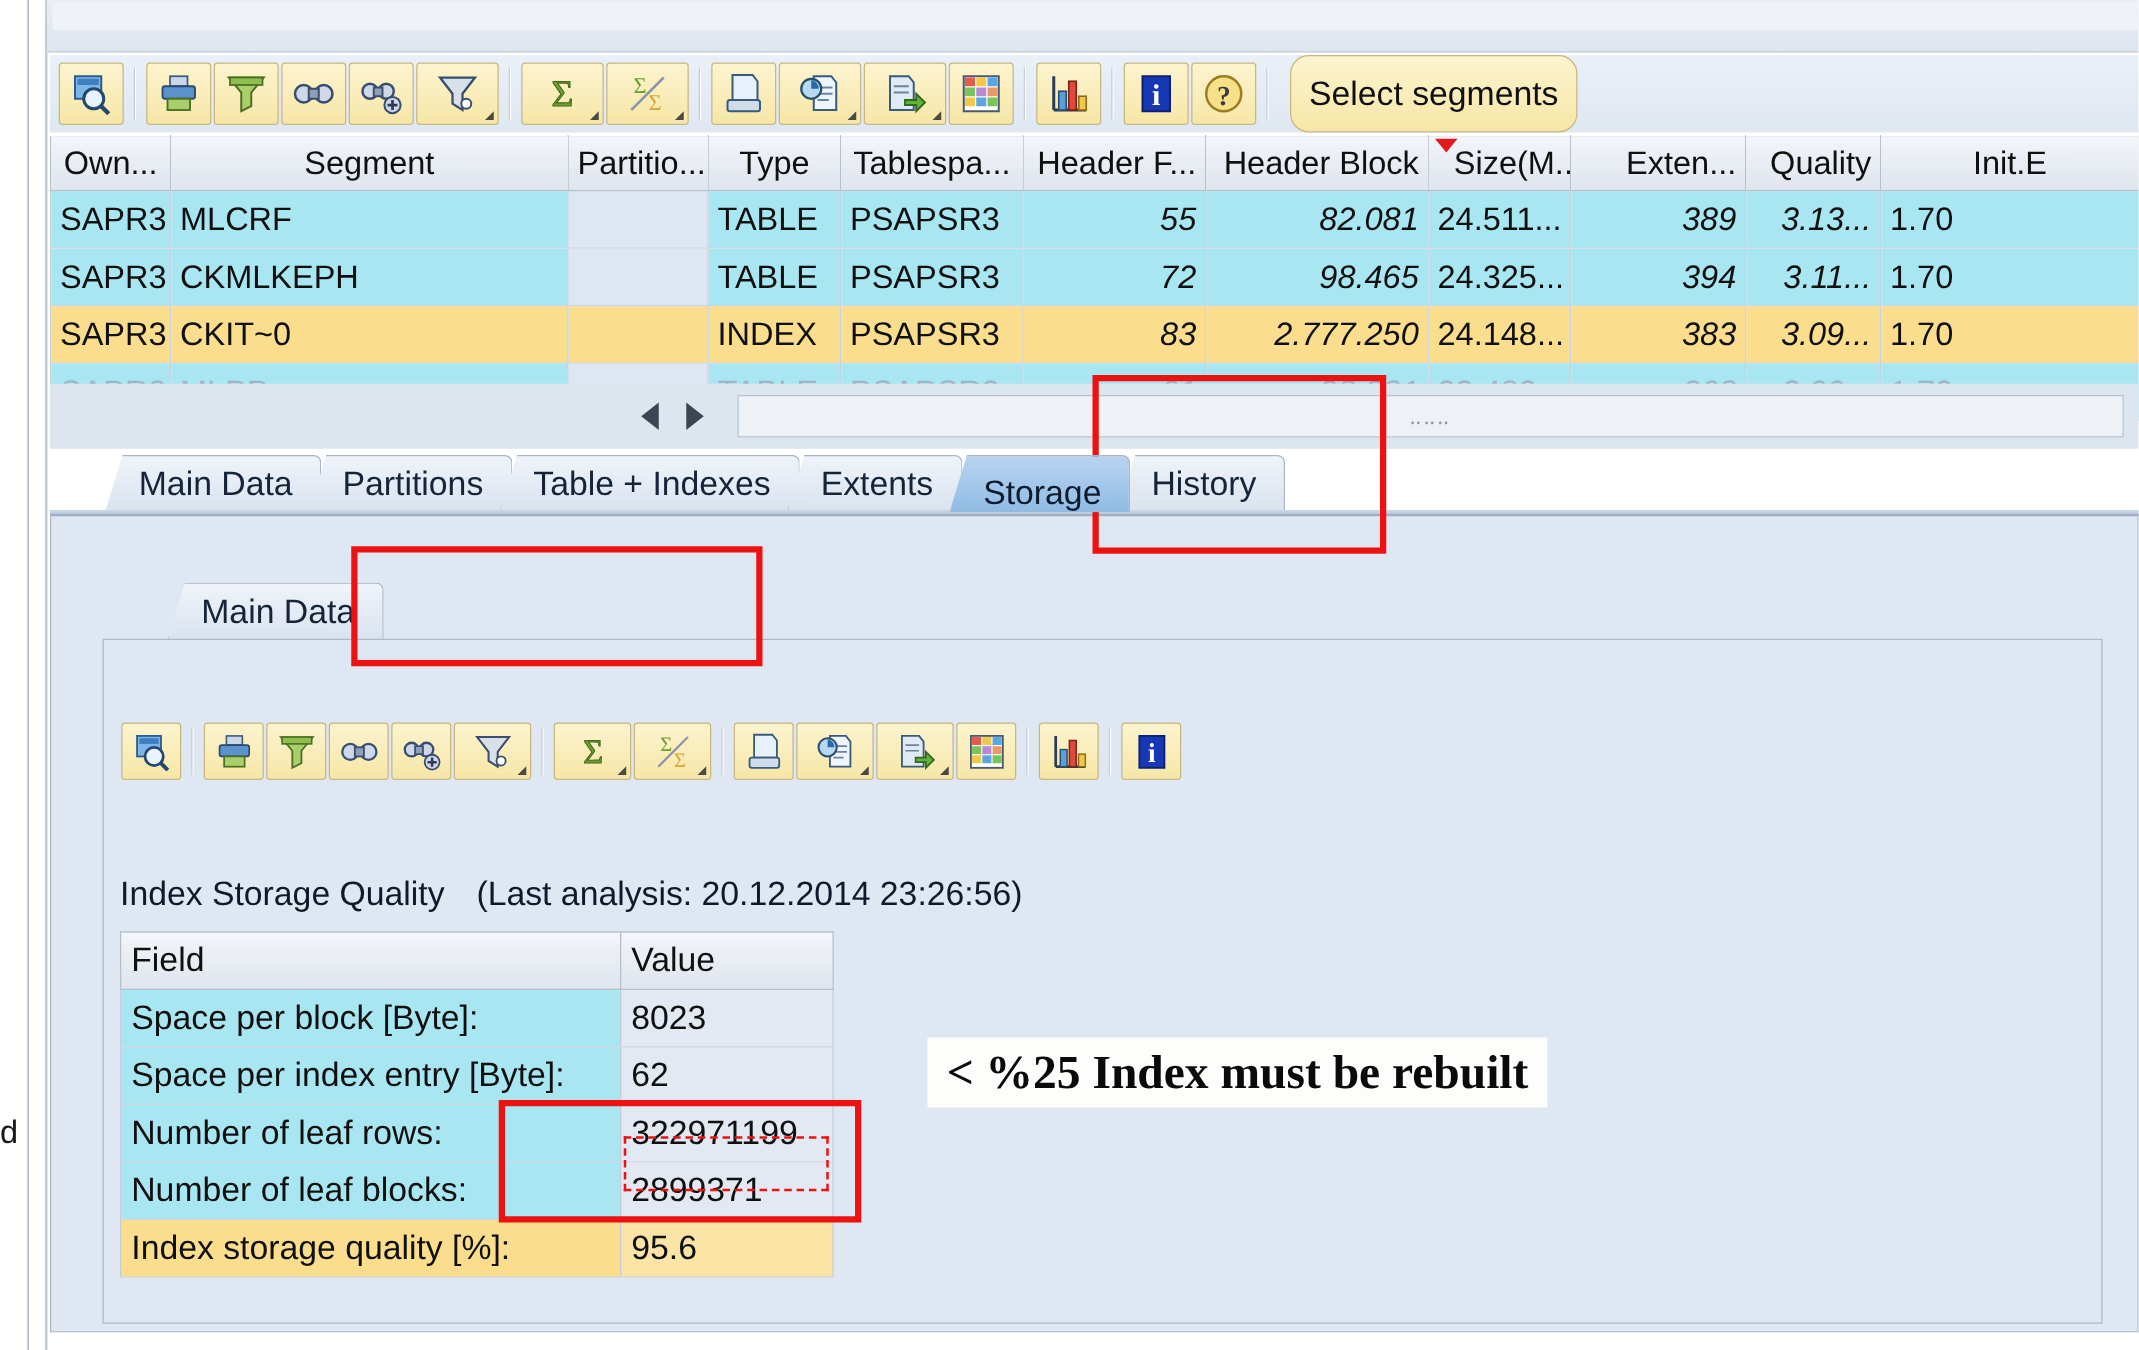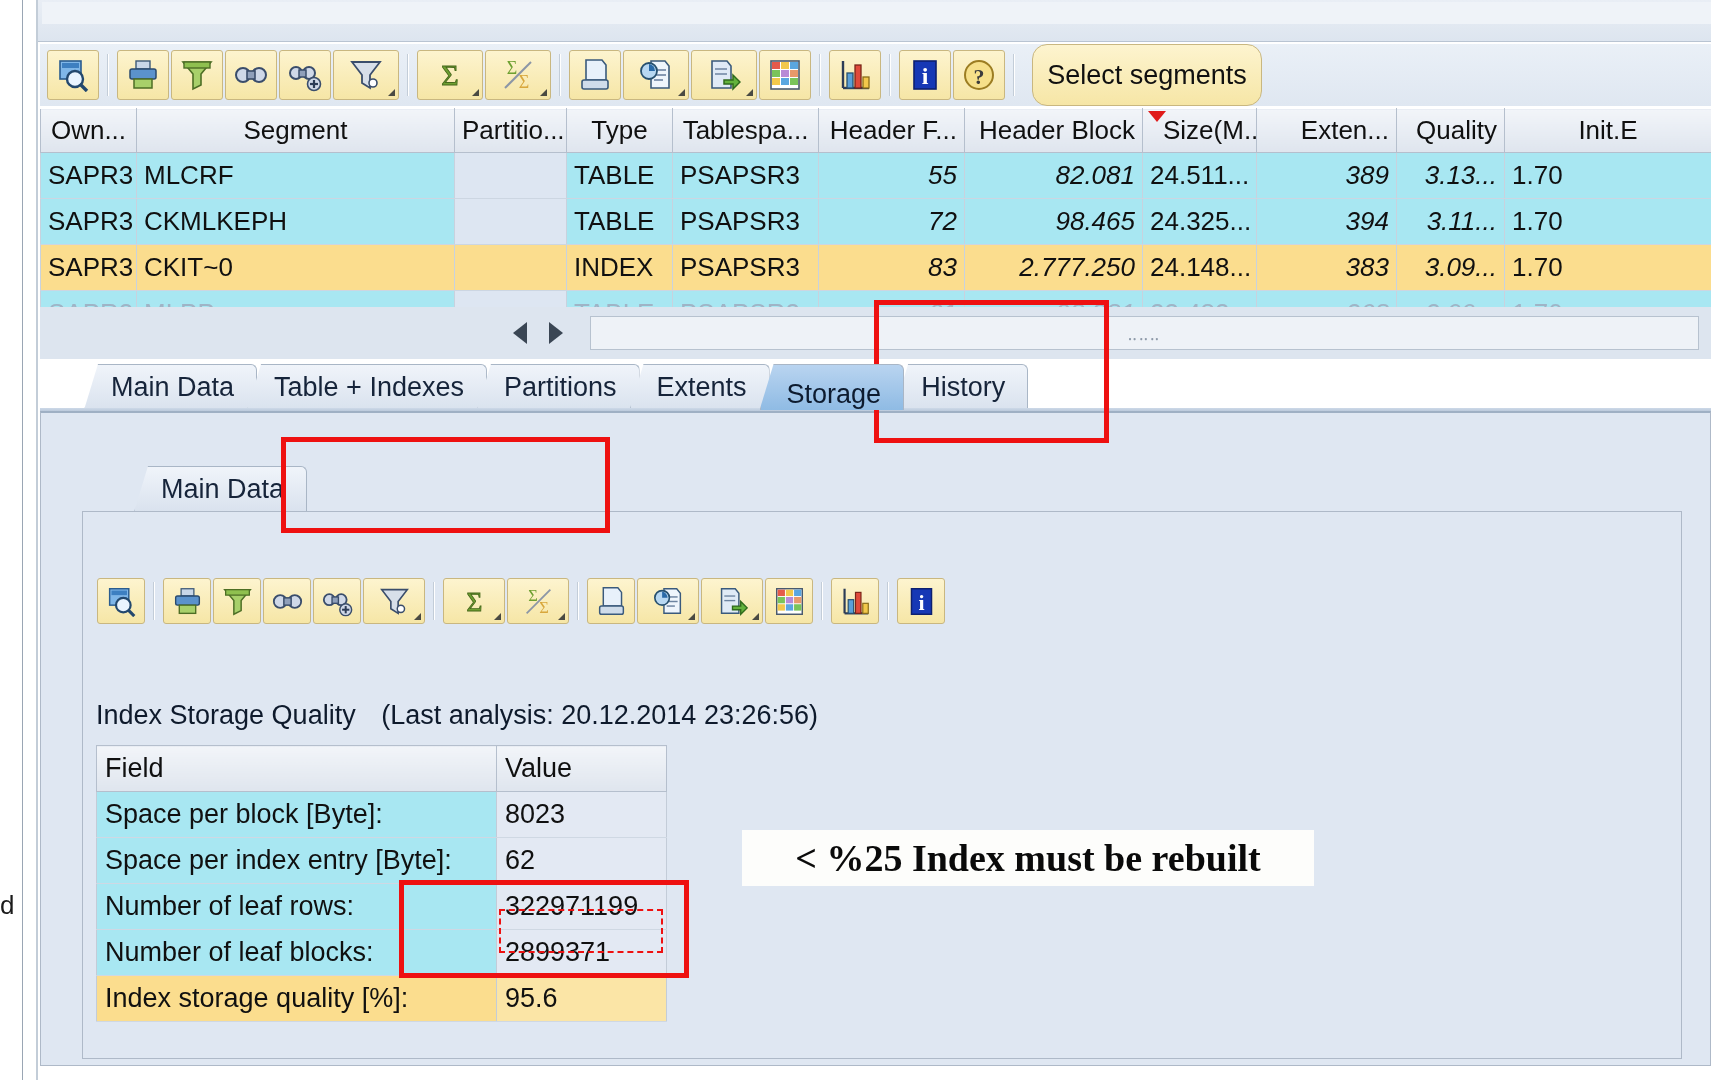--- a/index.html
+++ b/index.html
@@ -540,24 +540,24 @@
     <div class="hs-track">
       <span class="hs-grip">‥‥‥</span>
     </div>
   </div>
 
   <div class="tabstrip" id="main-tabstrip" style="left:84px; top:362px; height:48px;">
       <div class="tab">
         <span>Main Data</span>
       </div>
       <div class="tab">
+        <span>Partitions</span>
+      </div>
+      <div class="tab">
         <span>Table + Indexes</span>
-      </div>
-      <div class="tab">
-        <span>Partitions</span>
       </div>
       <div class="tab">
         <span>Extents</span>
       </div>
       <div class="tab active">
         <span>Storage</span>
       </div>
       <div class="tab">
         <span>History</span>
       </div>
@@ -756,16 +756,16 @@
   </table>
 
   <div class="redbox" style="left:874px; top:300px; width:235px; height:143px;"></div>
 
   <div class="redbox" style="left:281px; top:437px; width:329px; height:96px;"></div>
 
   <div class="redbox" style="left:399px; top:880px; width:290px; height:98px;"></div>
 
   <div class="red-dash" style="left:499px; top:909px; width:164px; height:44px;"></div>
 
-  <div class="callout" style="left:742px; top:830px; width:572px; height:56px;">&lt; %25 Index must be rebuilt</div>
+  <div class="callout" style="left:742px; top:830px; width:496px; height:56px;">&lt; %25 Index must be rebuilt</div>
 
   <div class="bottom-fill"></div>
 </div>
 
 </body></html>

